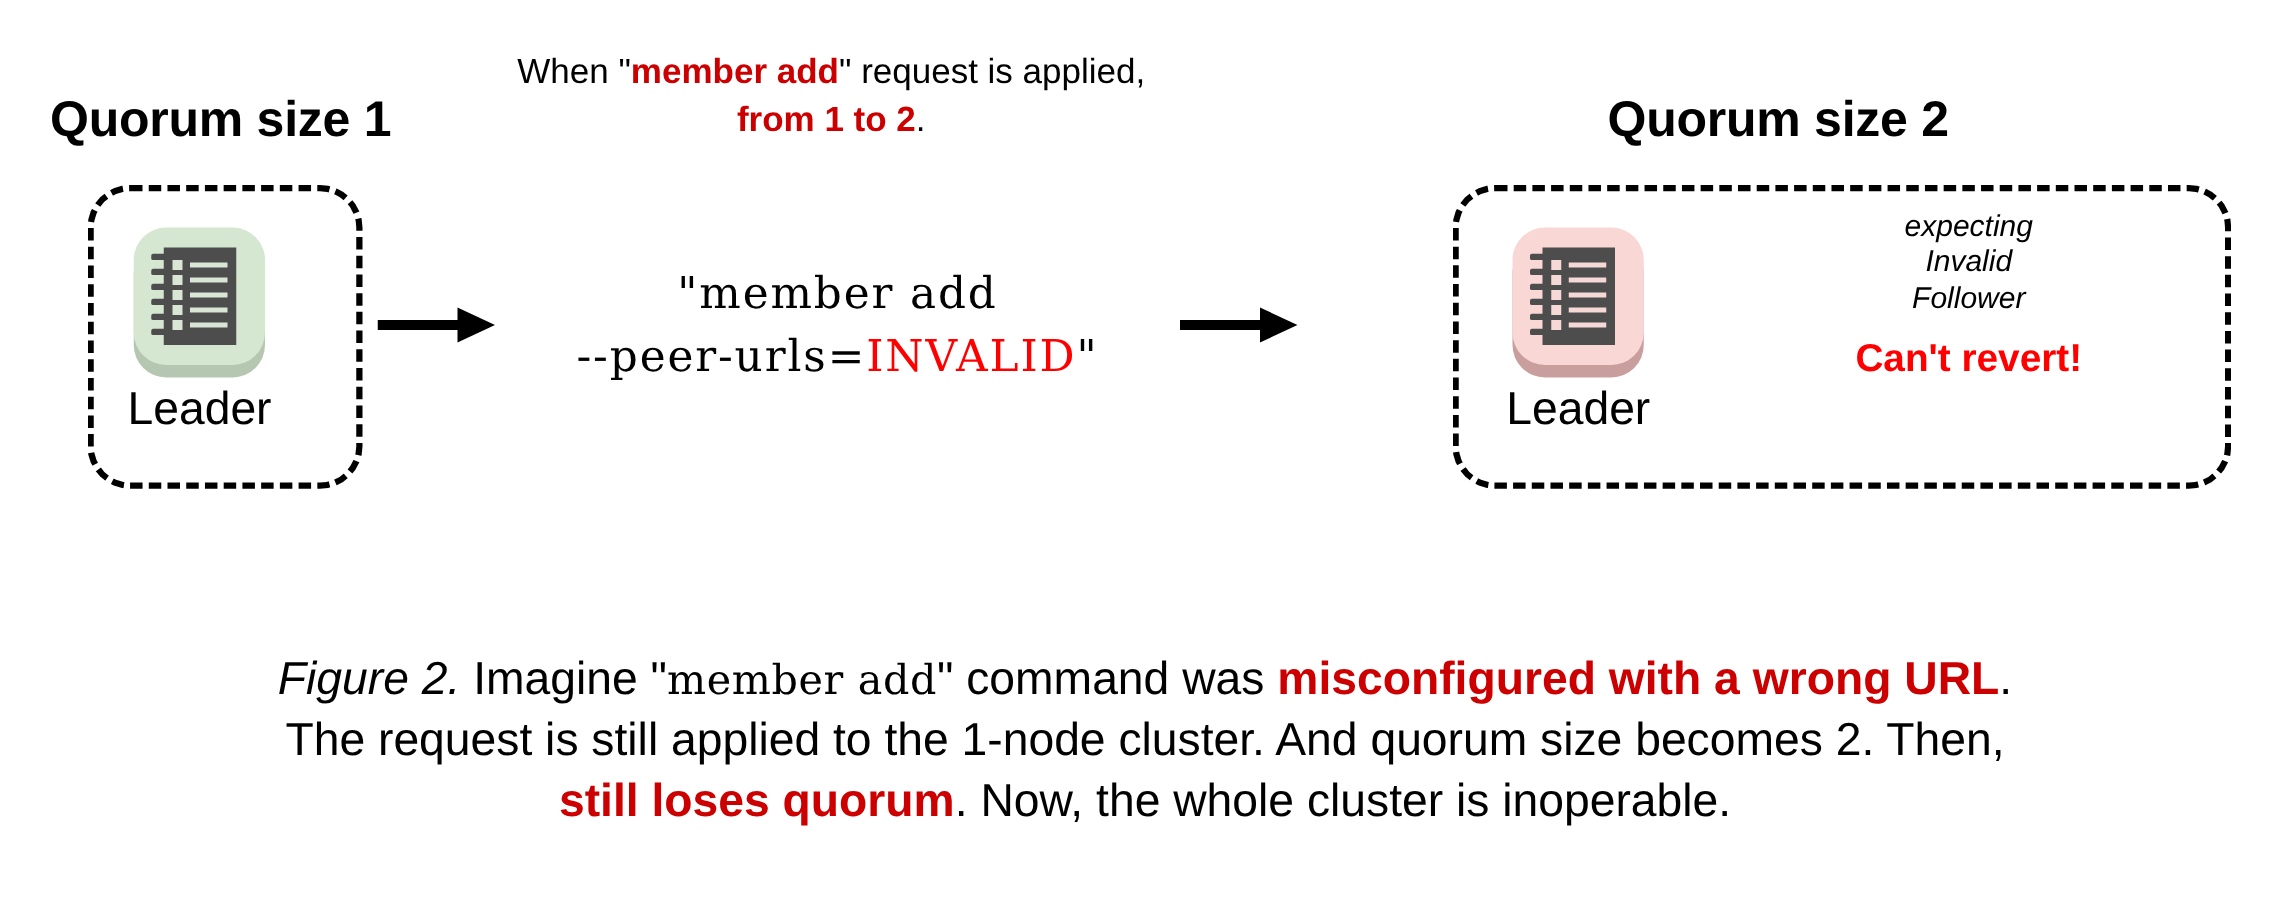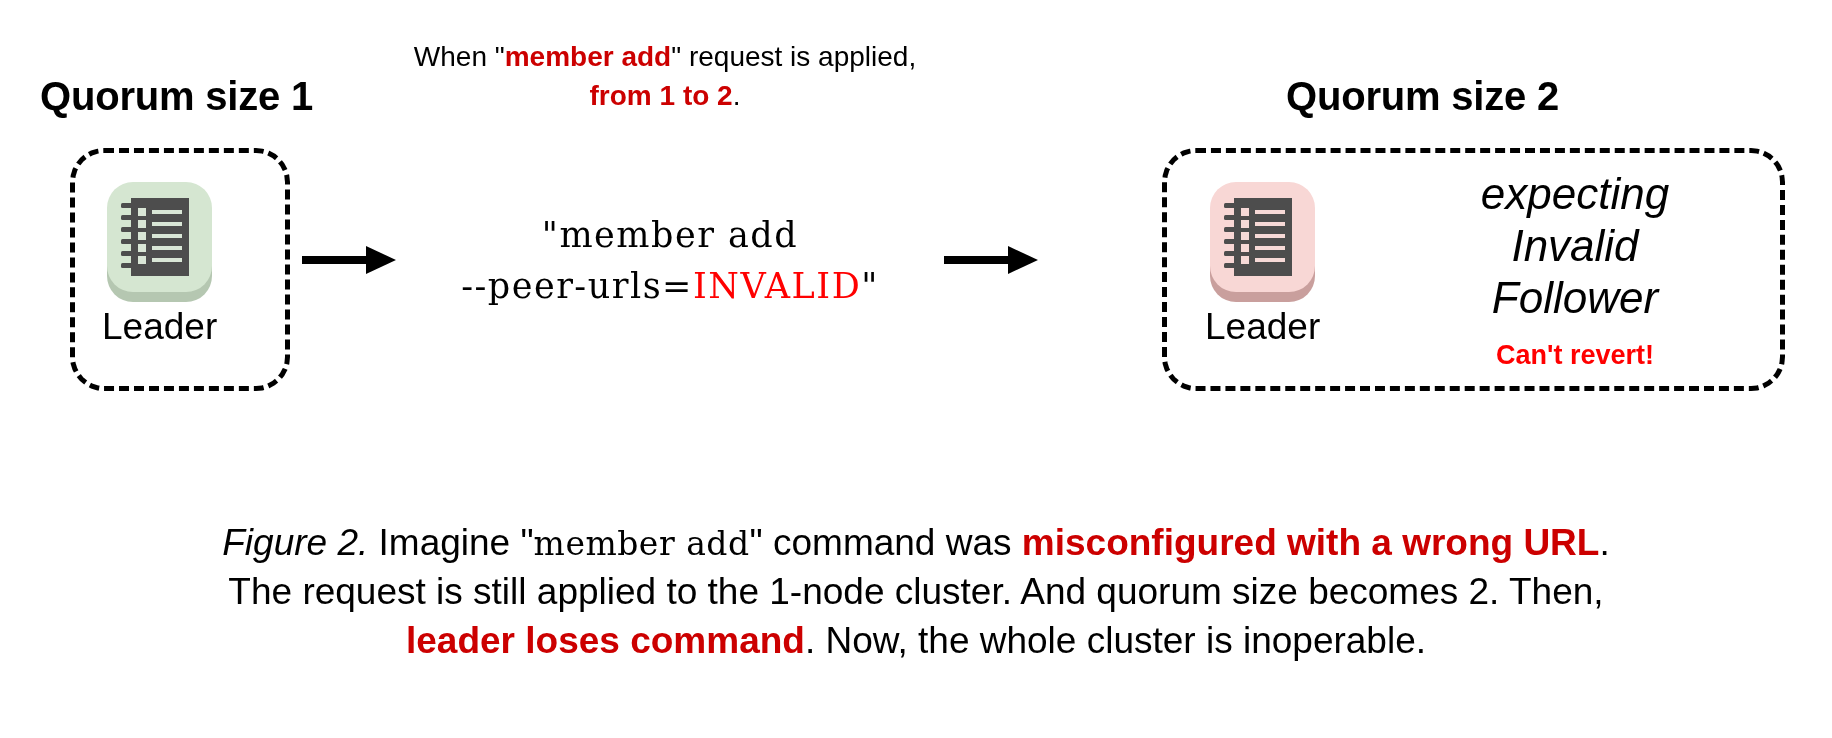--- a/index.html
+++ b/index.html
@@ -98,27 +98,27 @@
   
   #right-note {
     position: absolute;
     left: 1385px;
     top: 168px;
     width: 380px;
     text-align: center;
   }
   #right-note .note-line {
     font-style: italic;
-    font-size: 44px;
+    font-size: 24px;
     line-height: 1.18;
     white-space: nowrap;
   }
   #right-note .note-warn {
     margin-top: 16px;
-    font-size: 27px;
+    font-size: 31px;
     font-weight: bold;
     color: #ff0000;
     white-space: nowrap;
   }
 
   
   #top-note {
     position: absolute;
     left: 345px;
     top: 38px;
@@ -277,16 +277,16 @@
   <div id="right-note">
     <div class="note-line">expecting</div>
     <div class="note-line">Invalid</div>
     <div class="note-line">Follower</div>
     <div class="note-warn">Can't revert!</div>
   </div>
 
   <div id="caption">
     <span class="cap-line"><span class="ital">Figure 2.</span><span> Imagine "</span><span class="cap-mono">member add</span><span>" command was </span><span class="dkred">misconfigured with a wrong URL</span><span>.</span></span>
     <span class="cap-line">The request is still applied to the 1-node cluster. And quorum size becomes 2. Then,</span>
-    <span class="cap-line"><span class="dkred">leader loses command</span><span>. Now, the whole cluster is inoperable.</span></span>
+    <span class="cap-line"><span class="dkred">still loses quorum</span><span>. Now, the whole cluster is inoperable.</span></span>
   </div>
 
 </div>
 
 </body></html>

